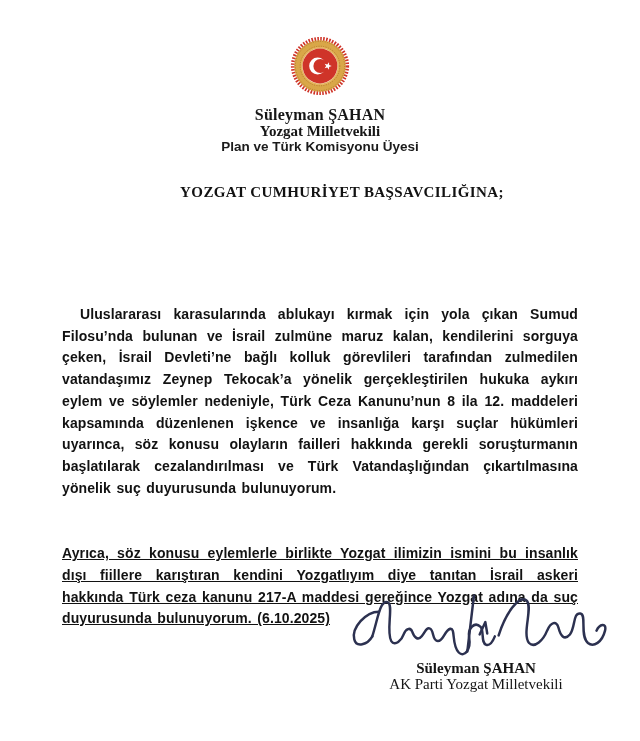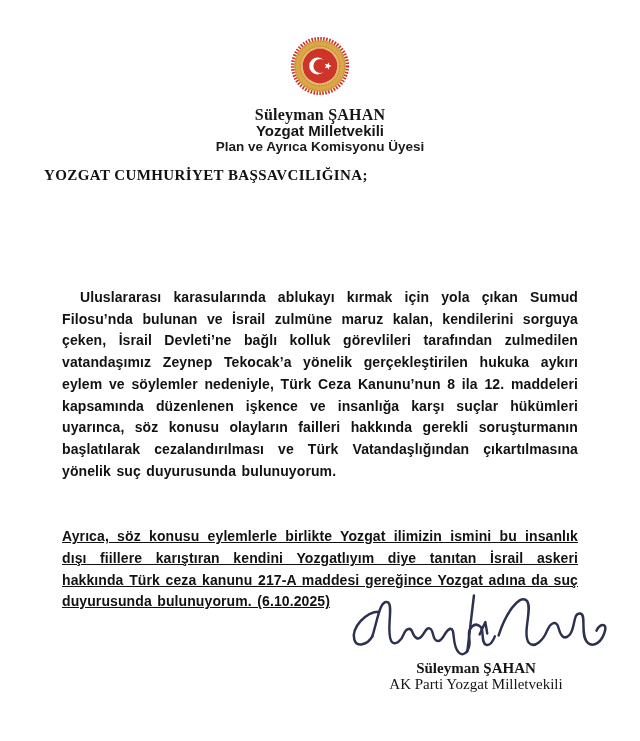--- a/index.html
+++ b/index.html
@@ -18,33 +18,33 @@
   
   .letterhead { text-align:center; padding-top:36px; }
   .emblem-wrap { display:inline-block; width:60px; height:60px; }
   .hdr-name {
     margin-top:6px;
     font-family:"Liberation Serif", serif;
     font-weight:bold; font-size:16px; line-height:17px;
     color:#161616; letter-spacing:.2px;
   }
   .hdr-title {
-    font-family:Liberation Sans, sans-serif;
+    font-family:Liberation Serif, serif;
     font-weight:bold; font-size:15px; line-height:16px;
     color:#161616;
   }
   .hdr-subtitle {
     font-family:"Liberation Sans", sans-serif;
     font-weight:bold; font-size:13.5px; line-height:16px;
     color:#1b1b1b;
   }
   
   .salutation {
-    margin-top:12px;
-    text-align:left;
+    margin-top:29px;
+    text-align:center;
     font-family:"Liberation Serif", serif;
     font-weight:bold; font-size:15px; letter-spacing:.4px;
     color:#121212;
     padding-left:44px;
   }
   
   .body-text { margin:103px 62px 0 62px; }
   .body-text p {
     margin:0;
     text-align:justify;
@@ -97,21 +97,21 @@
         <circle cx="50" cy="50" r="29" fill="#cf3429"></circle>
 
         <circle cx="46" cy="50" r="14" fill="#ffffff"></circle>
         <circle cx="50.5" cy="50" r="11.5" fill="#cf3429"></circle>
 
         <polygon fill="#ffffff" points="69.5,50 65.2,51.6 65,56.2 62.2,52.6 57.7,53.8 60.3,50 57.7,46.2 62.2,47.4 65,43.8 65.2,48.4"></polygon>
       </svg>
     </span>
     <div class="hdr-name">Süleyman ŞAHAN</div>
     <div class="hdr-title">Yozgat Milletvekili</div>
-    <div class="hdr-subtitle">Plan ve Ayrıca Komisyonu Üyesi</div>
+    <div class="hdr-subtitle">Plan ve Türk Komisyonu Üyesi</div>
   </div>
 
   <div class="salutation">YOZGAT CUMHURİYET BAŞSAVCILIĞINA;</div>
 
   <div class="body-text">
     <p class="first">Uluslararası karasularında ablukayı kırmak için yola çıkan Sumud Filosu’nda bulunan ve İsrail zulmüne maruz kalan, kendilerini sorguya çeken, İsrail Devleti’ne bağlı kolluk görevlileri tarafından zulmedilen vatandaşımız Zeynep Tekocak’a yönelik gerçekleştirilen hukuka aykırı eylem ve söylemler nedeniyle, Türk Ceza Kanunu’nun 8 ila 12. maddeleri kapsamında düzenlenen işkence ve insanlığa karşı suçlar hükümleri uyarınca, söz konusu olayların failleri hakkında gerekli soruşturmanın başlatılarak cezalandırılması ve Türk Vatandaşlığından çıkartılmasına yönelik suç duyurusunda bulunuyorum.</p>
     <p>Ayrıca, söz konusu eylemlerle birlikte Yozgat ilimizin ismini bu insanlık dışı fiillere karıştıran kendini Yozgatlıyım diye tanıtan İsrail askeri hakkında Türk ceza kanunu 217-A maddesi gereğince Yozgat adına da suç duyurusunda bulunuyorum. (6.10.2025)</p>
   </div>
 
   <div class="sig-block">

